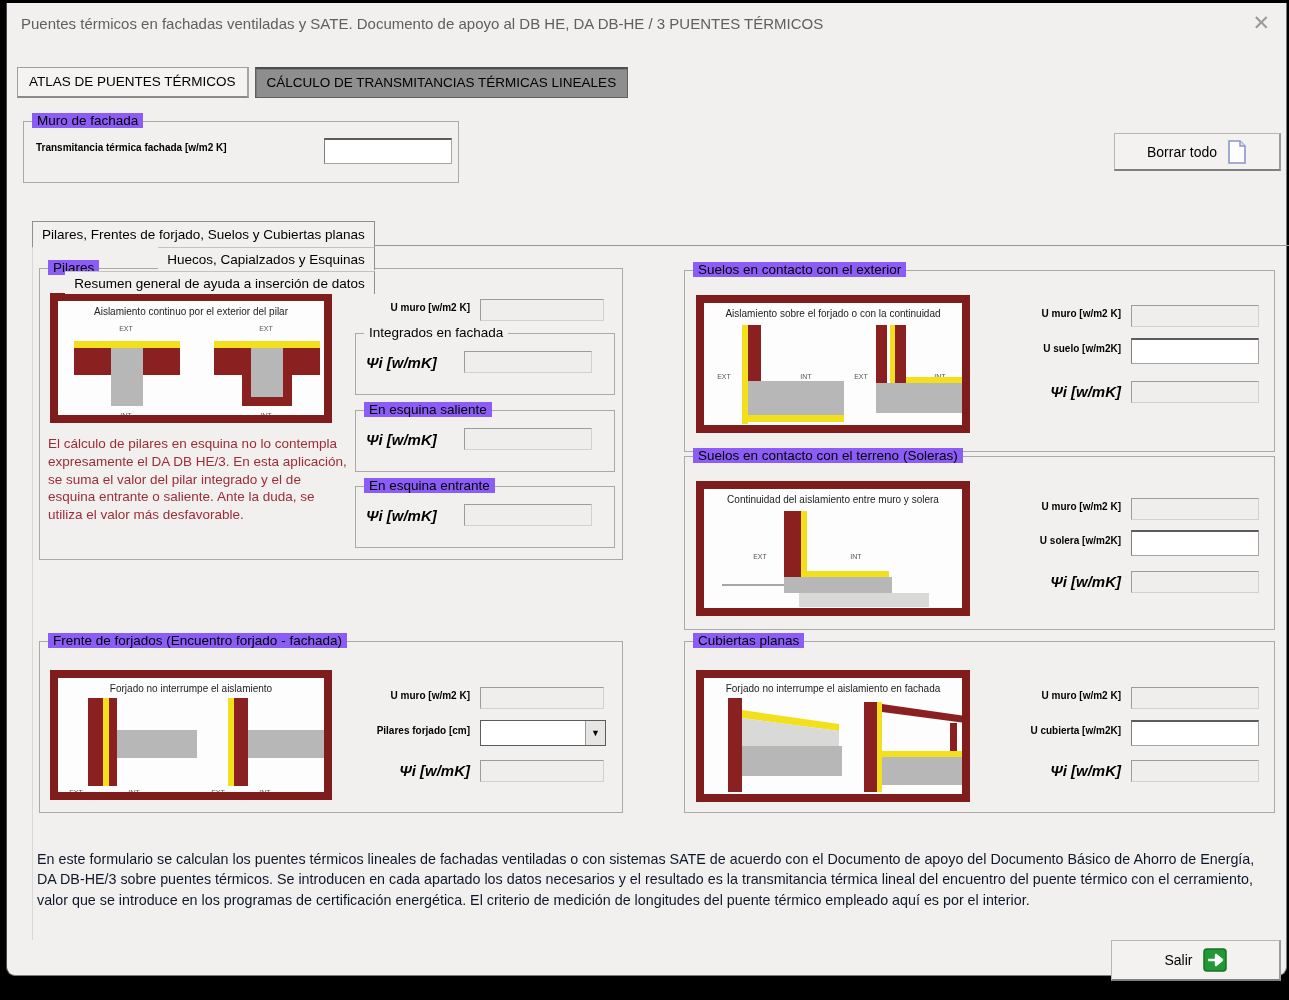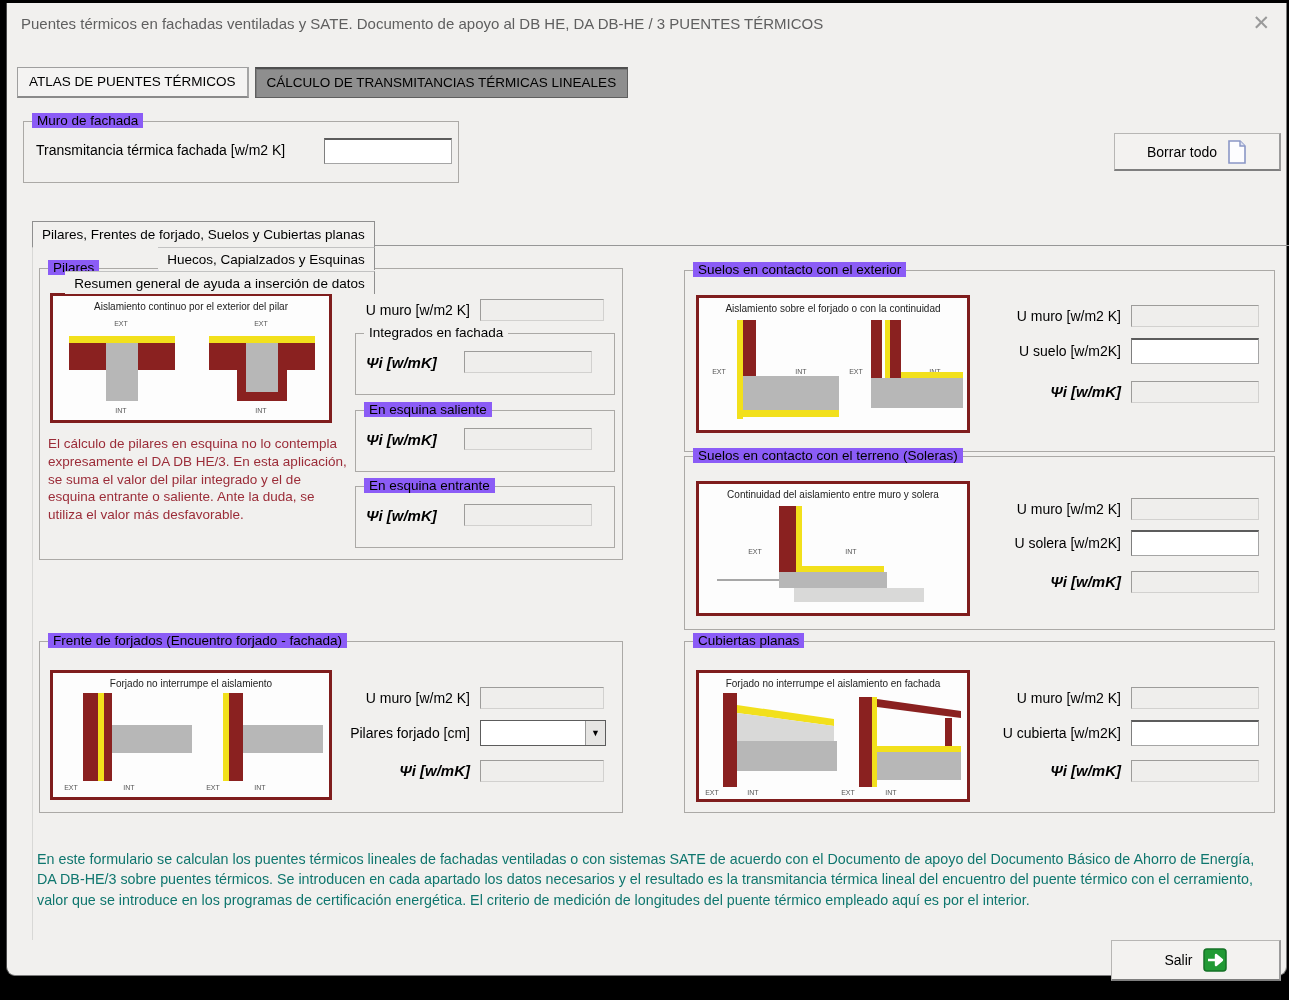--- a/index.html
+++ b/index.html
@@ -25,59 +25,59 @@
   }
   .main-tab.inactive{
     background:#f4f3f2;border:1px solid #9f9f9f;
     border-bottom:2px solid #8a8a8a;border-right:2px solid #a5a5a5;
   }
   
   .group{position:absolute;border:1px solid #aba9a6;}
   .legend{position:absolute;top:-9px;left:8px;background:#8b5cf6;padding:0 5px;font-size:13.5px;white-space:nowrap;}
   .subgroup{position:absolute;border:1px solid #aba9a6;background:#f1f0ee;}
   
-  .lbl{position:absolute;font-size:14px;text-align:right;white-space:nowrap;}
+  .lbl{position:absolute;font-size:10px;text-align:right;white-space:nowrap;font-weight:bold;}
   .psi{font-weight:bold;font-style:italic;font-size:15px;}
   .out{
     position:absolute;height:22px;background:#efeeec;box-sizing:border-box;
     border:1px solid #9d9c9a;border-bottom-color:#d2d1cf;border-right-color:#d2d1cf;
   }
   .inp{
     position:absolute;height:26px;background:#fff;box-sizing:border-box;
     border:1px solid #a5a5a5;border-top:2px solid #5c5c5c;border-left:1px solid #7e7e7e;
     font-size:14px;padding:2px 5px;font-family:"Liberation Sans",sans-serif;outline:none;
   }
   .combo{position:absolute;height:26px;box-sizing:border-box;background:#fff;border:1px solid #5c5c5c;display:flex;}
   .combo .cfield{flex:1;}
   .combo .cbtn{
     width:19px;background:#e6e5e3;border-left:1px solid #9a9a9a;display:flex;align-items:center;justify-content:center;
     font-size:9px;color:#000;cursor:pointer;
   }
   
-  .imgbox{position:absolute;background:#fdfdfd;border:3px solid #7f1d1d;box-sizing:border-box;overflow:hidden;}
+  .imgbox{position:absolute;background:#fdfdfd;border:8px solid #7f1d1d;box-sizing:border-box;overflow:hidden;}
   .imgtitle{text-align:center;font-size:10px;color:#222;padding-top:5px;white-space:nowrap;}
   .dtxt{fill:#555;font-size:7px;font-family:"Liberation Sans",sans-serif;}
   .f-maroon{fill:var(--maroon);}
   .f-yellow{fill:var(--yellow);}
   .f-gray{fill:var(--slab_gray);}
   .f-graylight{fill:var(--slab_gray_light);}
   .note{position:absolute;color:var(--note_red);font-size:13.5px;line-height:1.32;}
   
   .ptabs{position:absolute;left:25px;top:218px;display:flex;align-items:flex-end;z-index:3;flex-direction:column;}
   .ptab{font-size:13.5px;white-space:nowrap;padding:4px 9px 5px;background:#f1f0ee;}
   .ptab.active{border:1px solid #8f8f8f;border-bottom:1px solid #f1f0ee;margin-bottom:-1px;padding-top:5px;}
   .ptab.rest{border-top:1px solid #c2c2c2;border-right:1px solid #8f8f8f;margin-bottom:1px;padding-bottom:3px;}
   .page{position:absolute;left:25px;top:242px;width:1258px;height:694px;border-top:1px solid #979797;border-right:1px solid #8f8f8f;border-left:1px solid #d8d8d6;}
   
   .btn{
     position:absolute;background:#f3f2f0;border:1px solid #b7b6b4;
     border-bottom:2px solid #7f7f7f;border-right:2px solid #9b9b9b;
     display:flex;align-items:center;justify-content:center;gap:10px;font-size:14px;cursor:pointer;box-sizing:border-box;
   }
-  .footer{position:absolute;left:30px;top:846px;width:1234px;font-size:14.3px;line-height:1.43;color:#0f766e;}
+  .footer{position:absolute;left:30px;top:846px;width:1234px;font-size:14.3px;line-height:1.43;color:#0f172a;}
 </style>
 </head>
 <body>
 
 <div class="window">
 
   <div class="titlebar">
     <div class="title-text">Puentes térmicos en fachadas ventiladas y SATE. Documento de apoyo al DB HE, DA DB-HE / 3 PUENTES TÉRMICOS</div>
     <div class="close-x">✕</div>
   </div>

